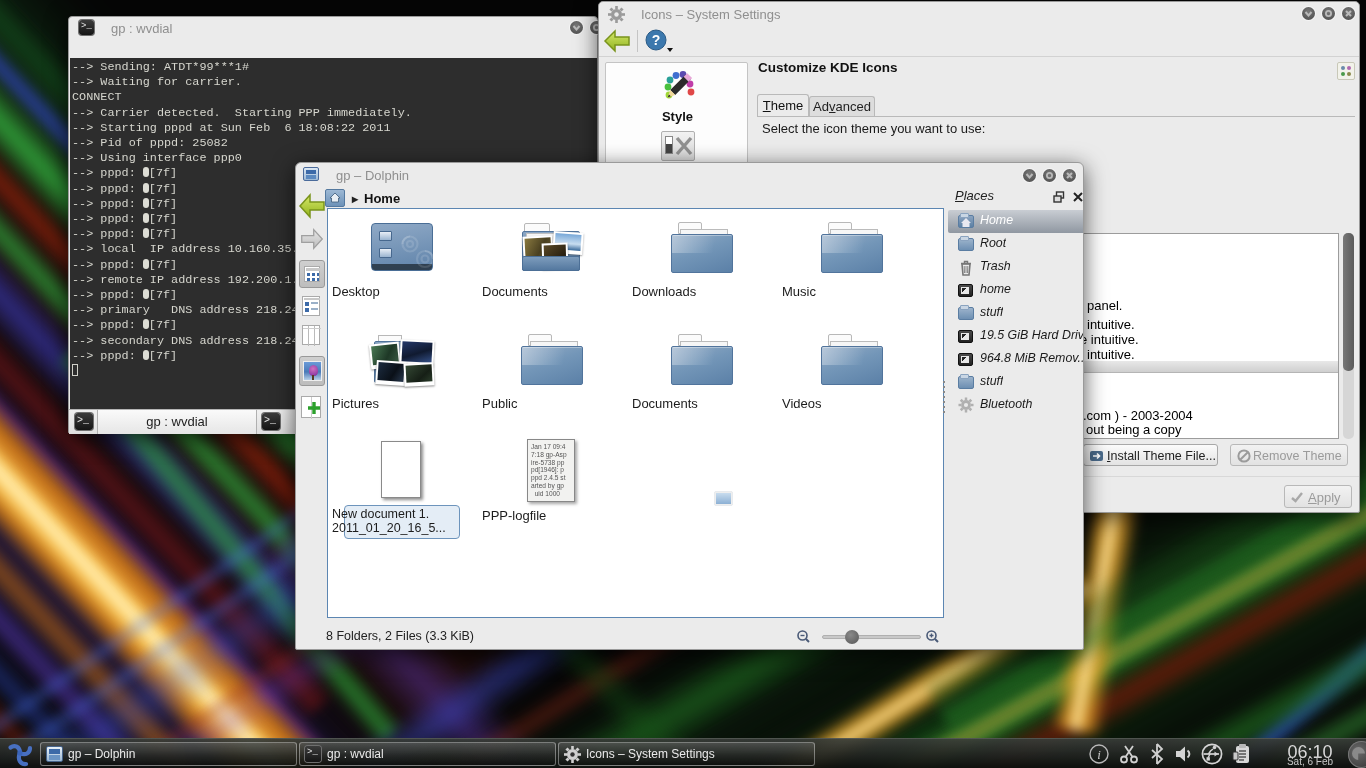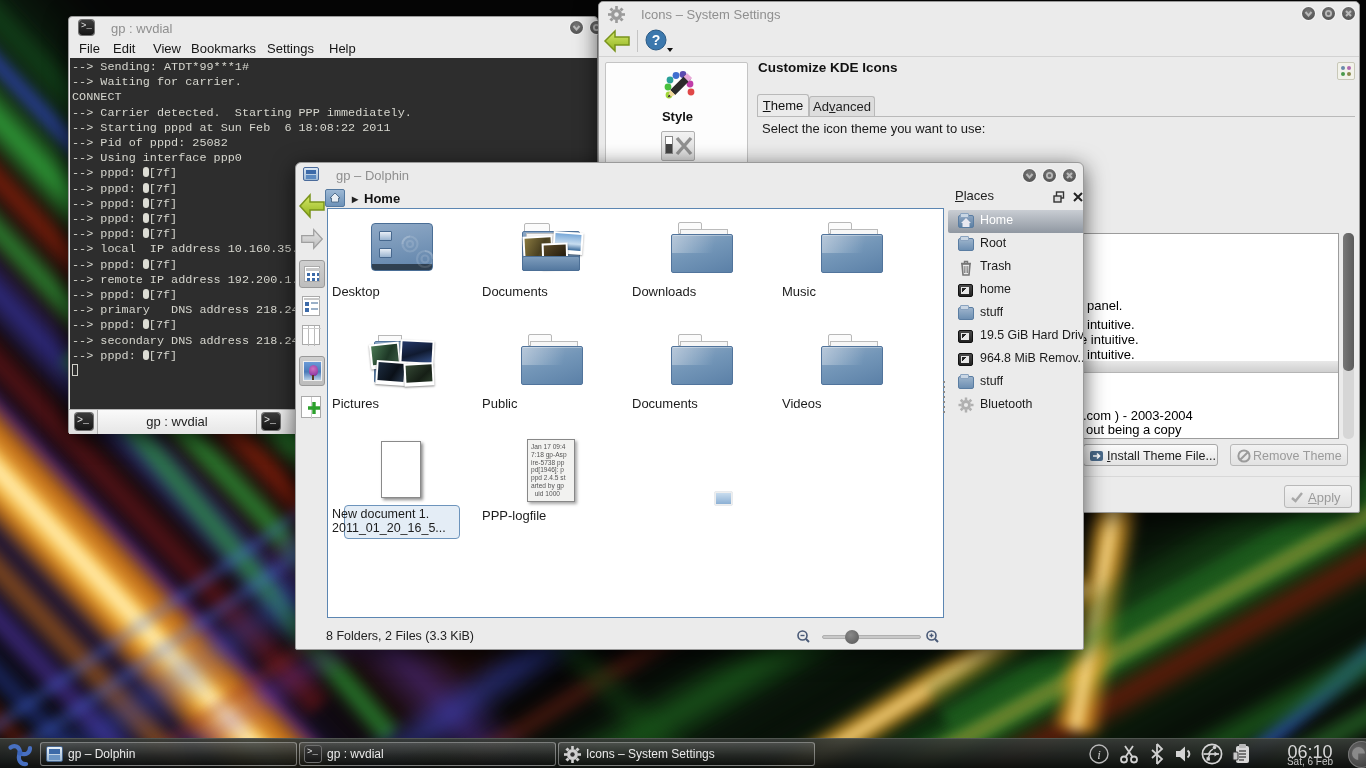--- a/index.html
+++ b/index.html
@@ -103,28 +103,20 @@
   <div class="tbtn" style="left:501px;top:4px;">
       <svg width="13" height="13">
         <path d="M3.5 5 L6.5 8.5 L9.5 5" stroke="#b9b9b9" stroke-width="2" fill="none"></path>
       </svg>
     </div>
   <div class="tbtn" style="left:521px;top:4px;">
       <svg width="13" height="13">
         <circle cx="6.5" cy="6.5" r="2.6" stroke="#b9b9b9" stroke-width="1.8" fill="none"></circle>
       </svg>
     </div>
-  <div id="term-menu">
-    <span style="left:10px;">File</span>
-      <span style="left:44px;">Edit</span>
-      <span style="left:84px;">View</span>
-      <span style="left:122px;">Bookmarks</span>
-      <span style="left:198px;">Settings</span>
-      <span style="left:260px;">Help</span>
-  </div>
   <div id="term-body">--&gt; Sending: ATDT*99***1#
 --&gt; Waiting for carrier.
 CONNECT
 --&gt; Carrier detected.  Starting PPP immediately.
 --&gt; Starting pppd at Sun Feb  6 18:08:22 2011
 --&gt; Pid of pppd: 25082
 --&gt; Using interface ppp0
 --&gt; pppd: <span class="blob"></span>[7f]
 --&gt; pppd: <span class="blob"></span>[7f]
 --&gt; pppd: <span class="blob"></span>[7f]
@@ -476,21 +468,21 @@
     </svg>
   <div class="abs" style="left:526px;top:472px;width:99px;height:4px;background:#c9c9c9;border-radius:2px;border:1px solid #b0b0b0;"></div>
   <div class="abs" style="left:549px;top:467px;width:14px;height:14px;border-radius:50%;background:radial-gradient(circle at 40% 35%,#8a8a8a,#555);"></div>
   <svg class="abs" style="left:629px;top:466px;" width="18" height="15">
       <circle cx="6.5" cy="6.5" r="4.5" fill="none" stroke="#4a5a77" stroke-width="1.6"></circle>
       <path d="M10 10 L13 13" stroke="#4a5a77" stroke-width="2"></path>
       <path d="M4.5 6.5 L8.5 6.5 M6.5 4.5 L6.5 8.5" stroke="#4a5a77" stroke-width="1.4"></path>
     </svg>
 
   <div class="abs" style="left:650px;top:22px;width:2px;height:466px;"></div>
-  <div class="abs" id="places" style="left:652px;top:22px;width:137px;height:433px;">
+  <div class="abs" id="places" style="left:652px;top:22px;width:137px;height:433px;font-style:italic;">
     <div class="abs" style="left:7px;top:3px;font-size:13px;color:#222;"><u>P</u>laces</div>
     <svg class="abs" style="left:105px;top:6px;" width="12" height="12">
         <rect x="3.5" y="1" width="7" height="6" fill="none" stroke="#333" stroke-width="1.4"></rect>
         <rect x="1" y="5" width="7" height="6" fill="#ddd" stroke="#333" stroke-width="1.4"></rect>
       </svg>
     <svg class="abs" style="left:124px;top:6px;" width="12" height="12">
         <path d="M2 2 L10 10 M10 2 L2 10" stroke="#222" stroke-width="2"></path>
       </svg>
     <div class="prow" style="top:25px;background:linear-gradient(#c9cdd3,#8f97a1);border-radius:2px;color:#fff;">
         <div class="pi">

